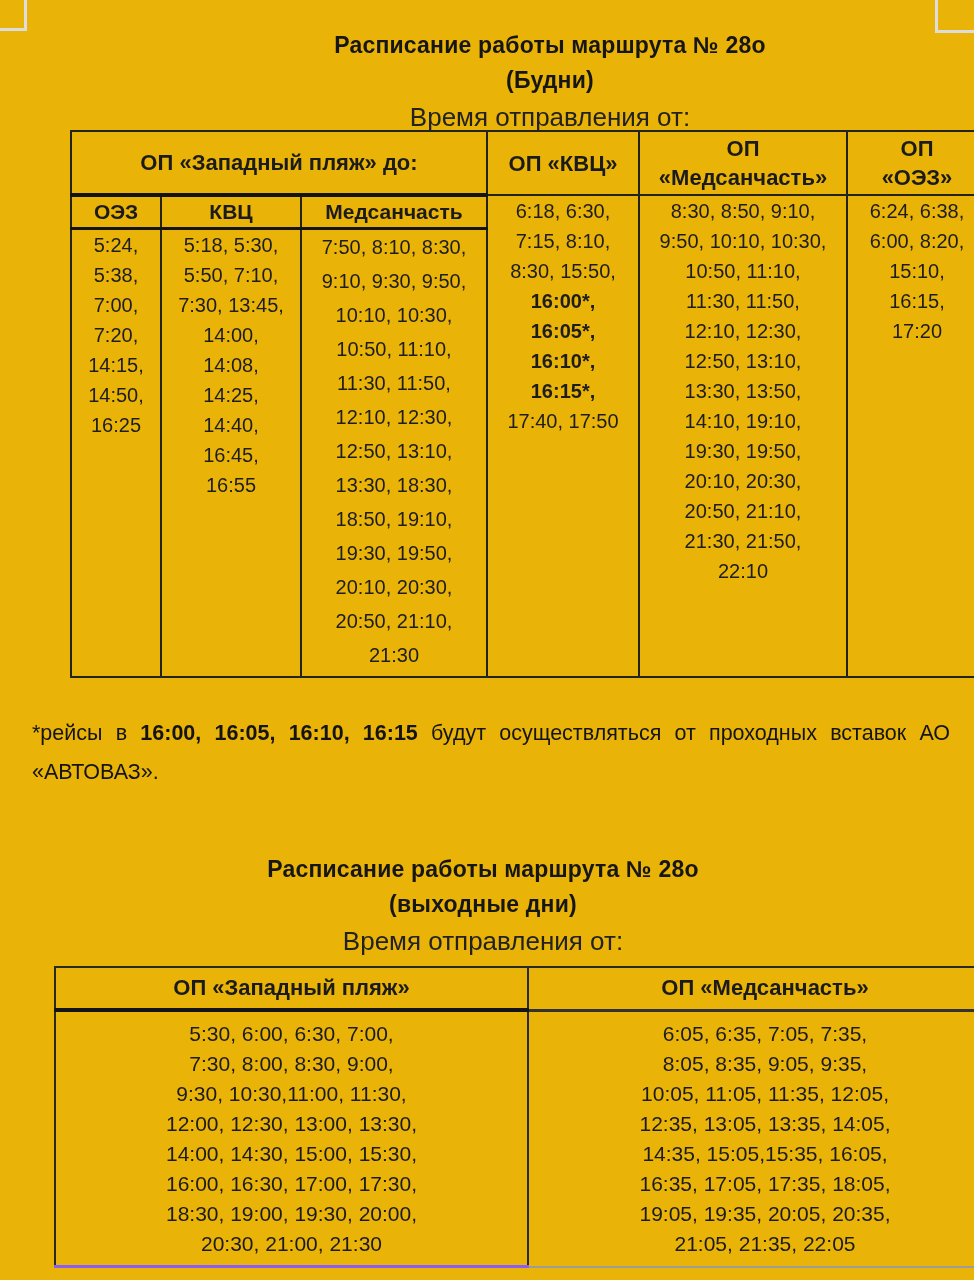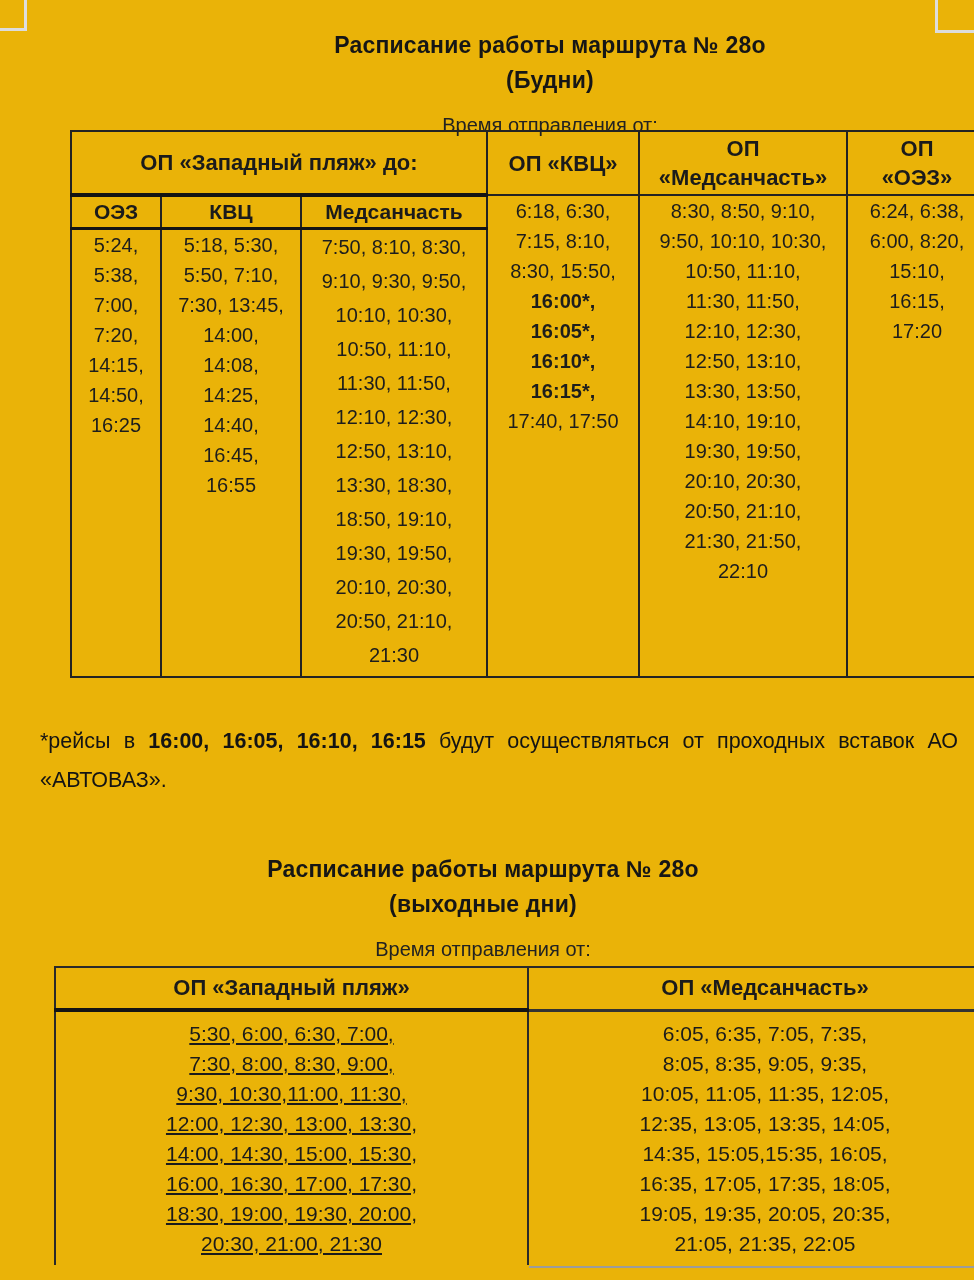--- a/index.html
+++ b/index.html
@@ -15,50 +15,50 @@
   .corner-tl{position:absolute;left:0;top:-3px;width:24px;height:31px;
     border-right:3px solid #dedede;border-bottom:3px solid #dcdcdc;}
   .corner-tr{position:absolute;right:0;top:-3px;width:36px;height:33px;
     border-left:3px solid #dedede;border-bottom:3px solid #dcdcdc;}
 
   
   .head{position:absolute;text-align:center;}
   .head1{left:130px;top:28px;width:840px;}
   .head2{left:0px;top:852px;width:966px;}
   .title{font-size:23px;font-weight:700;line-height:35px;color:#161616;letter-spacing:.2px;}
-  .dep-label{font-size:20px;font-weight:400;line-height:33px;margin-top:11px;color:#222;}
+  .dep-label{font-size:26px;font-weight:400;line-height:33px;margin-top:3px;color:#222;}
 
   
   table{border-collapse:collapse;table-layout:fixed;}
   .t1{position:absolute;left:52px;top:130px;width:916px;margin-left:18px;}
   .t1 th,.t1 td{border:2px solid #232323;padding:0;}
   .t1 .gh{height:56px;font-size:22px;font-weight:700;border-bottom:4px solid #141414;}
   .t1 .rh{font-size:22px;font-weight:700;line-height:29px;vertical-align:middle;padding:2px 4px;}
   .t1 .sh{height:30px;font-size:21px;font-weight:700;border-bottom:3px solid #141414;}
   .dc{font-size:20px;line-height:30px;text-align:center;vertical-align:top;
       padding-top:7px;color:#1d1d1d;border-radius:24px;}
   .t1 .drow{height:448px;}
   .rdc{padding-top:42px;}
   .med34{line-height:34px;}
   .line{white-space:nowrap;}
   .line.b{font-weight:700;}
 
   
-  .footnote{position:absolute;left:28px;top:710px;width:918px;margin:12px;
+  .footnote{position:absolute;left:28px;top:710px;width:918px;margin:4px;
     font-size:21.5px;line-height:39px;text-align:justify;text-align-last:left;color:#141414;}
   .footnote b{font-weight:700;}
 
   
   .t2{position:absolute;left:10px;top:966px;width:947px;margin-left:44px;}
   .t2 th,.t2 td{border:2px solid #2a2a2a;padding:0;}
   .t2 th{height:40px;font-size:22px;font-weight:700;}
   .t2 .wh-left{border-bottom:4px solid #141414;}
   .t2 .wh-right{border-bottom:3px solid #333;}
   .t2 td{font-size:21px;line-height:30px;text-align:center;vertical-align:top;padding:7px 0 6px;}
-  .t2 .wd-left{border-bottom:3px solid #eab308;text-decoration:underline;}
+  .t2 .wd-left{border-bottom:3px solid #8b5cf6;}
   .t2 .wd-right{border-bottom-color:#9c9c9c;border-right-color:#8f8f8f;}
 </style>
 </head>
 <body>
 
 <div class="page">
 
   <div class="corner-tl"></div>
   <div class="corner-tr"></div>
 

